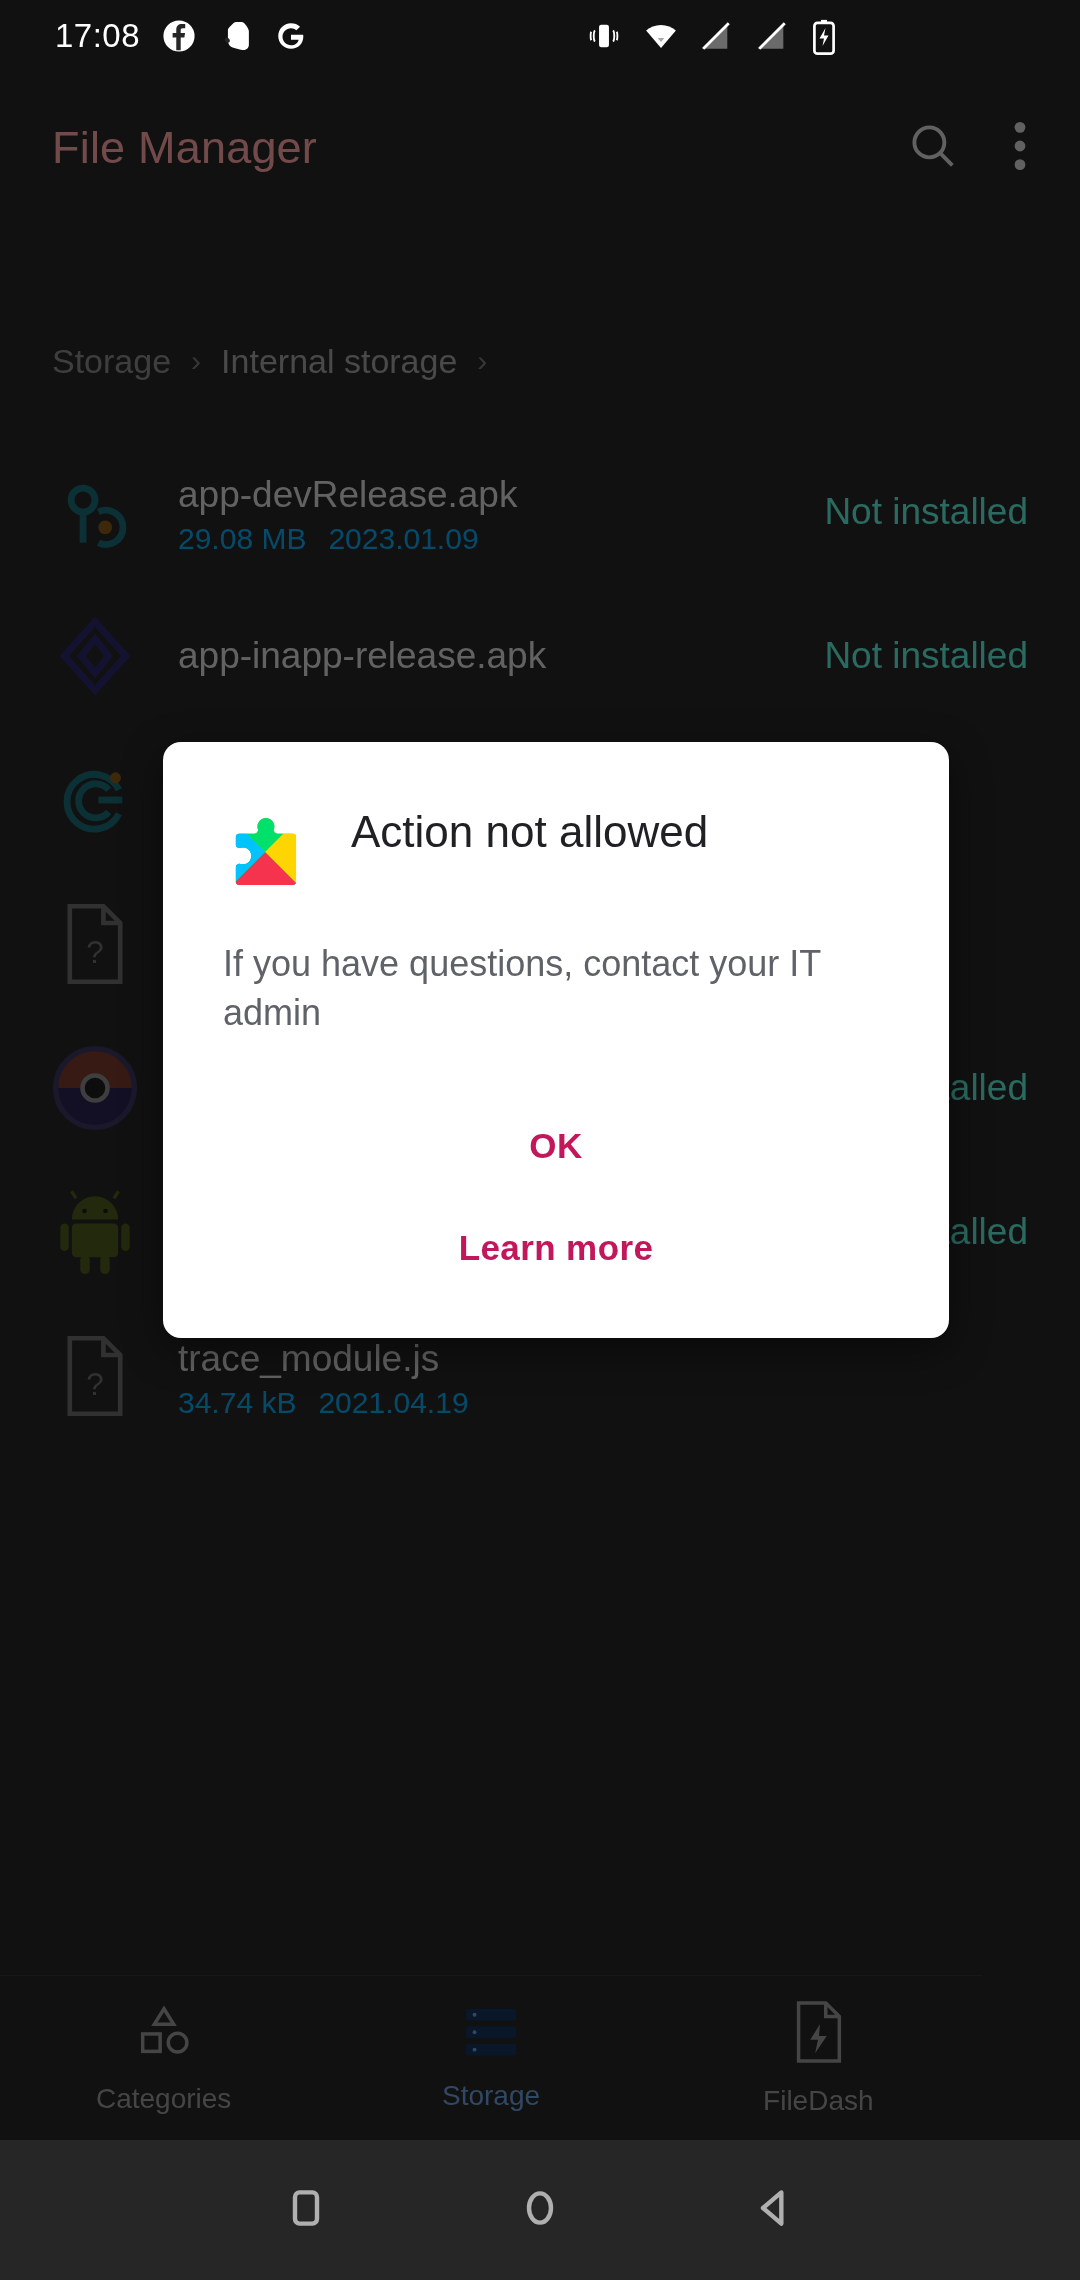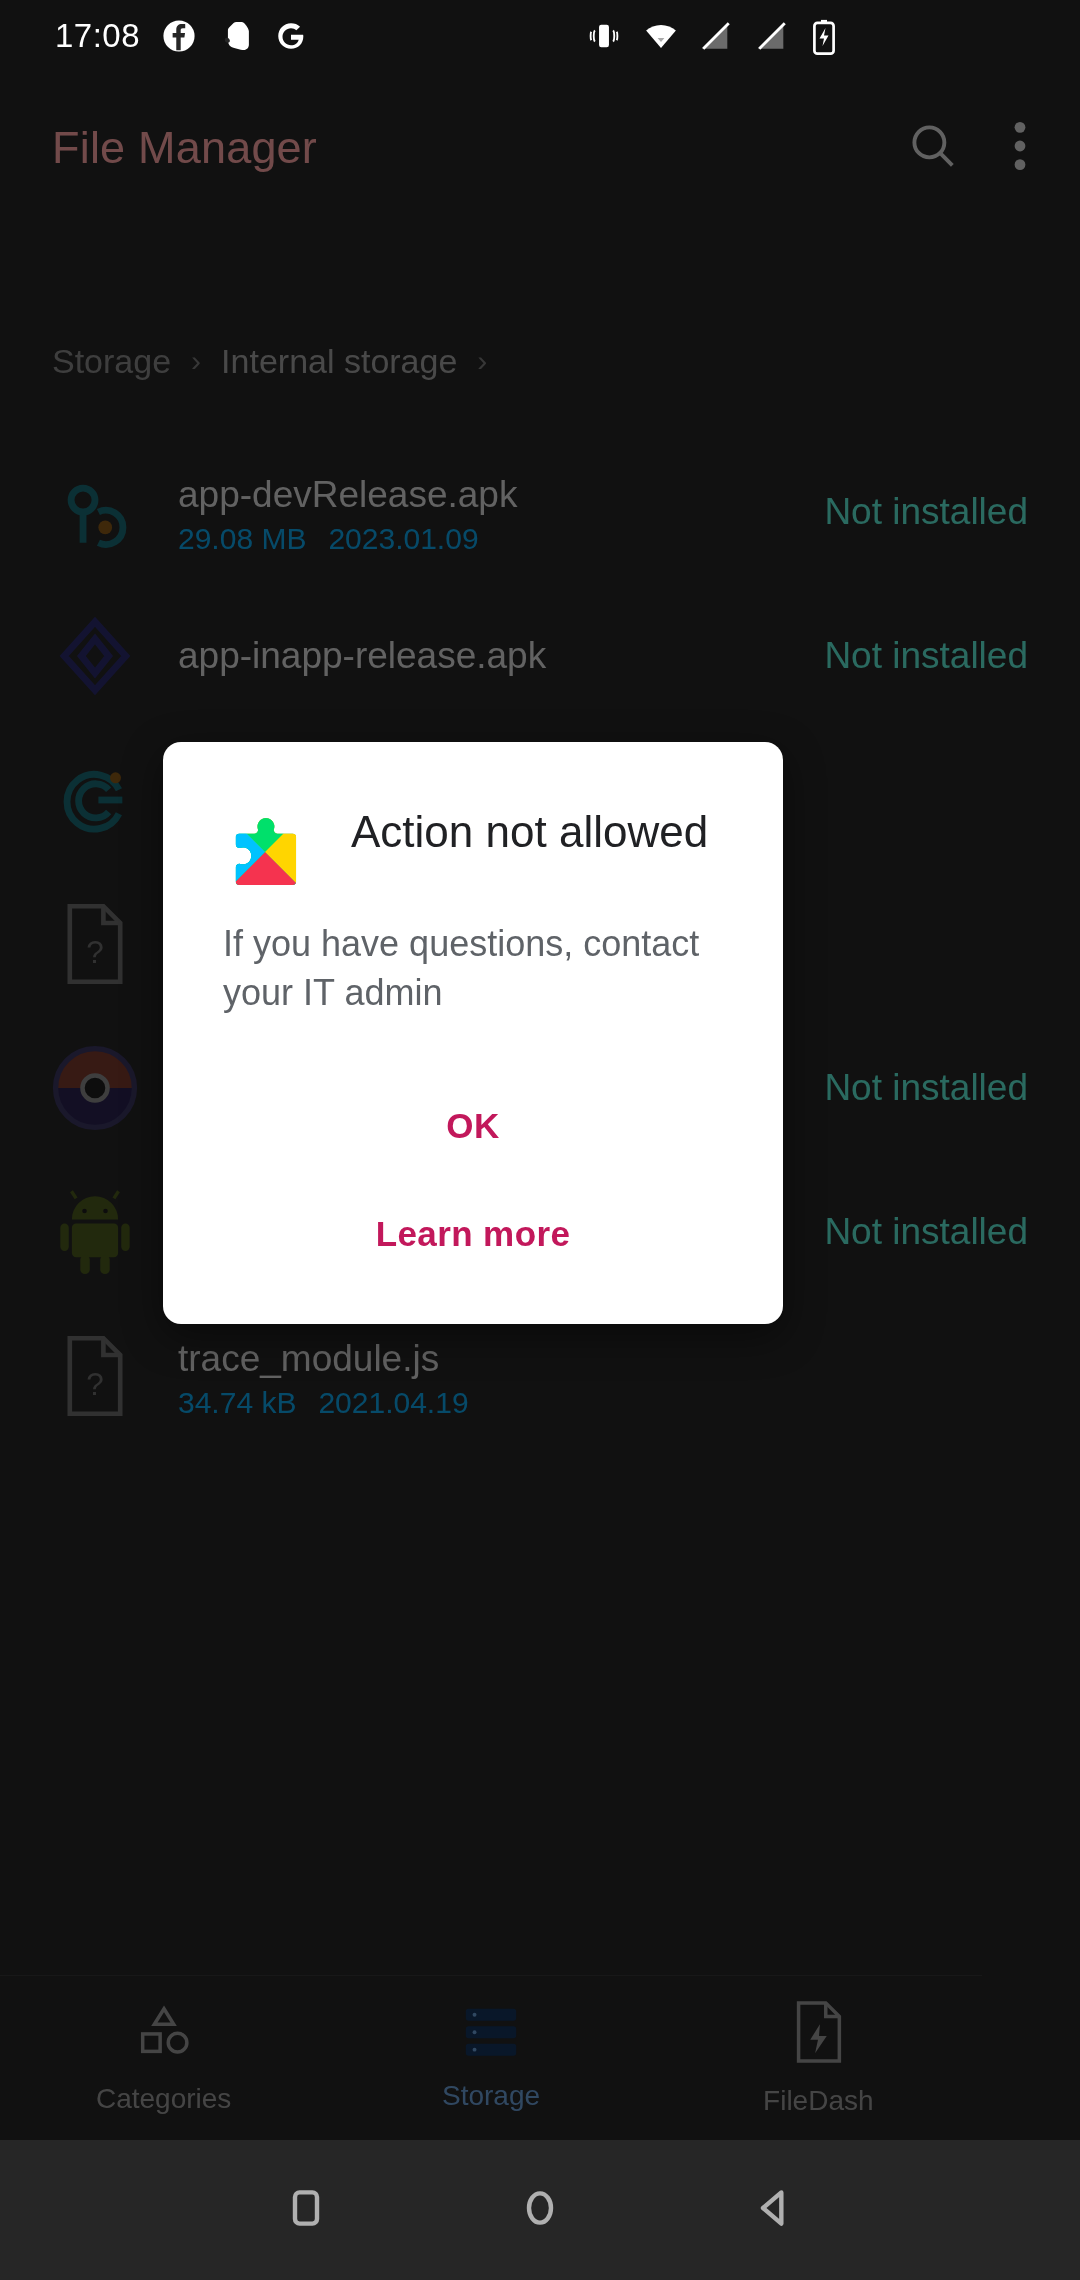--- a/index.html
+++ b/index.html
@@ -68,36 +68,36 @@
 
   
   #nav-bar {
     position:absolute; left:0; bottom:0; width:1080px; height:140px;
     display:flex; align-items:center; justify-content:center; gap:190px; z-index:70;
     background:#262626;
   }
 
   
   #dialog {
-    position:absolute; left:163px; top:742px; width:620px;
+    position:absolute; left:163px; top:742px; width:786px;
     background:#ffffff; border-radius:18px; z-index:50;
     box-shadow:0 12px 40px rgba(0,0,0,0.45);
     padding:62px 58px 44px 58px;
   }
   #dialog-head { display:flex; align-items:flex-start; gap:42px; }
   #play-icon { width:88px; height:88px; flex:0 0 88px; margin-top:4px; }
   #dialog-title {
     font-size:44px; color:#202124; line-height:1.28; font-weight:400;
     max-width:390px;
   }
   #dialog-body {
-    margin-top:24px; font-size:36px; color:#5f6368; line-height:1.36;
+    margin-top:44px; font-size:36px; color:#5f6368; line-height:1.36;
     padding:0 2px;
   }
-  #dialog-actions { margin-top:62px; display:flex; flex-direction:column; gap:16px; }
+  #dialog-actions { margin-top:62px; display:flex; flex-direction:column; gap:10px; }
   .dialog-btn {
     background:none; border:none; cursor:pointer;
     font-family:"Liberation Sans", sans-serif;
     font-size:35px; font-weight:bold; color:#c2185b;
     padding:26px 30px; letter-spacing:0.4px;
   }
 </style>
 </head>
 <body>
 

